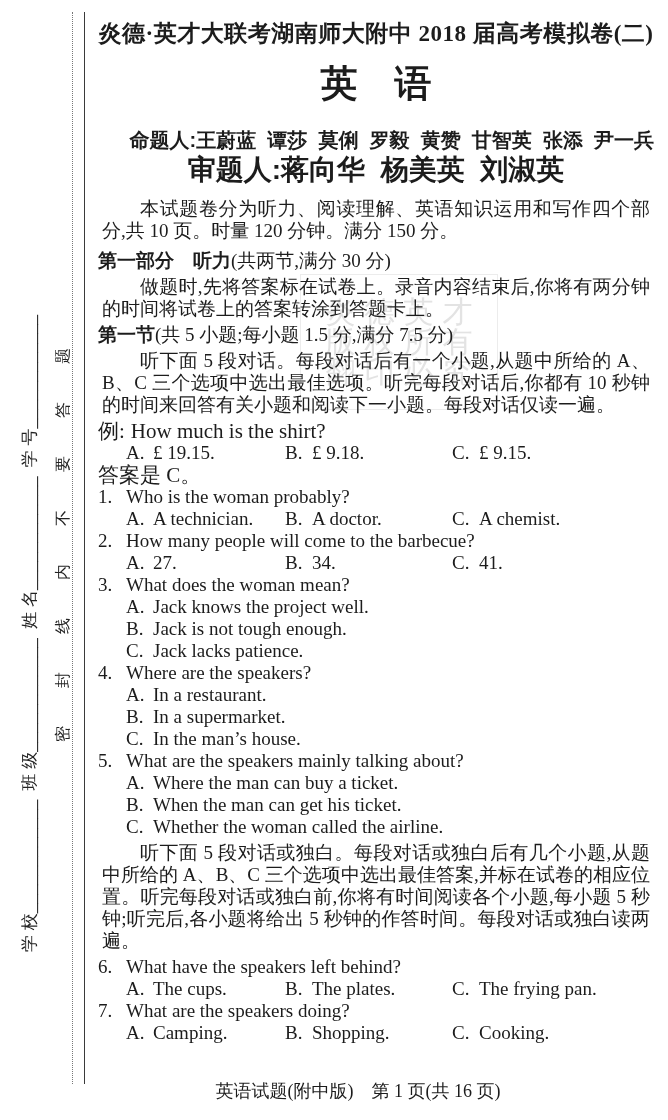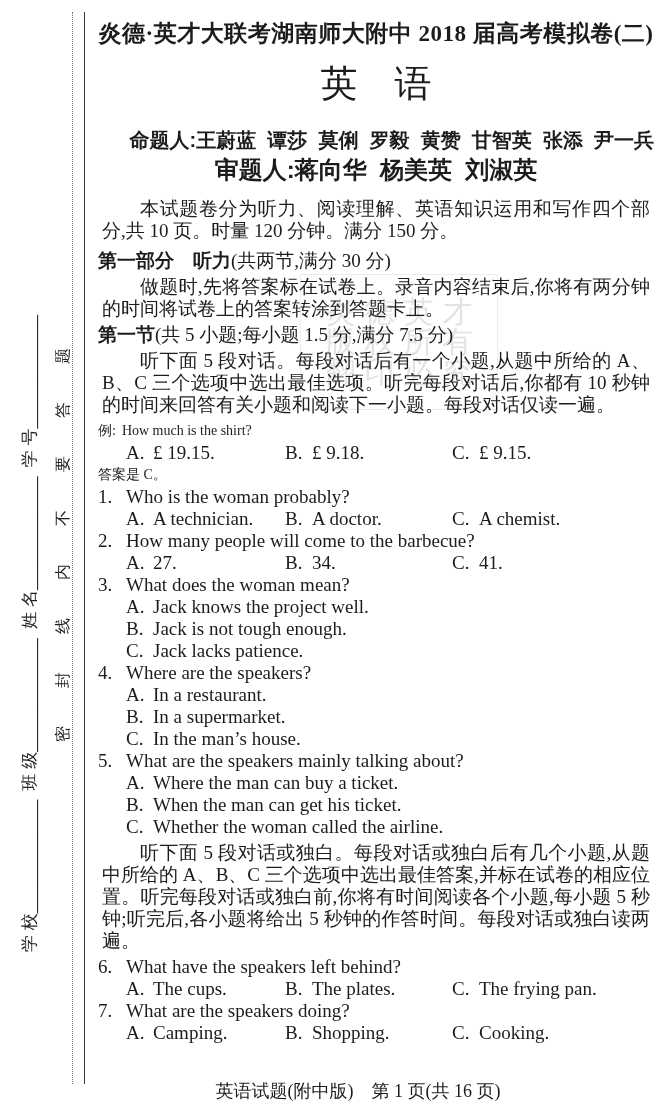--- a/index.html
+++ b/index.html
@@ -24,35 +24,35 @@
              border:1px solid #ececec;z-index:0;display:flex;flex-direction:column;
              justify-content:space-between;align-items:center;padding:22px 0;box-sizing:border-box;
              font-family:"Liberation Sans","DejaVu Sans",sans-serif;}
   .watermark span{font-size:30px;letter-spacing:9px;color:#e3e3e3;line-height:1;
                   padding-left:9px;}
 
   
   .content{position:absolute;left:98px;top:14px;width:556px;z-index:2;}
   .series-title{font-size:23px;font-weight:bold;text-align:center;white-space:nowrap;
                 margin-top:5px;line-height:30px;letter-spacing:0.5px;}
-  .subject{font-size:37px;font-weight:normal;text-align:center;margin-top:14px;line-height:42px;}
+  .subject{font-size:37px;font-weight:bold;text-align:center;margin-top:14px;line-height:42px;}
   .setters{font-size:20px;font-weight:bold;text-align:right;margin-top:23px;line-height:24px;
            font-family:"Liberation Sans","DejaVu Sans",sans-serif;white-space:pre;}
-  .reviewers{font-size:24px;font-weight:bold;text-align:center;margin-top:6px;line-height:24px;
+  .reviewers{font-size:28px;font-weight:bold;text-align:center;margin-top:6px;line-height:24px;
              font-family:"Liberation Sans","DejaVu Sans",sans-serif;white-space:pre;}
 
   .para{font-size:19px;line-height:22px;text-align:justify;margin:4px;}
   .indent{text-indent:2em;}
   .m-top{margin-top:16px;}
   .heading{font-size:19px;line-height:22px;margin:0;}
   .heading.gap{margin-top:8px;}
   .hb{font-weight:bold;font-family:"Liberation Sans","DejaVu Sans",sans-serif;}
   .hp{font-weight:normal;}
 
-  .line{font-size:14px;line-height:22px;}
+  .line{font-size:21px;line-height:22px;}
   .qline{font-size:19px;line-height:22px;display:flex;}
   .qnum{flex:0 0 28px;}
   .opts-row{display:flex;padding-left:28px;font-size:19px;line-height:22px;}
   .cellA{flex:0 0 159px;display:flex;}
   .cellB{flex:0 0 167px;display:flex;}
   .cellC{flex:1 1 auto;display:flex;}
   .olabel{flex:0 0 27px;}
   .opt-line{display:flex;padding-left:28px;font-size:19px;line-height:22px;}
   .exlabel{margin-right:6px;}
 

